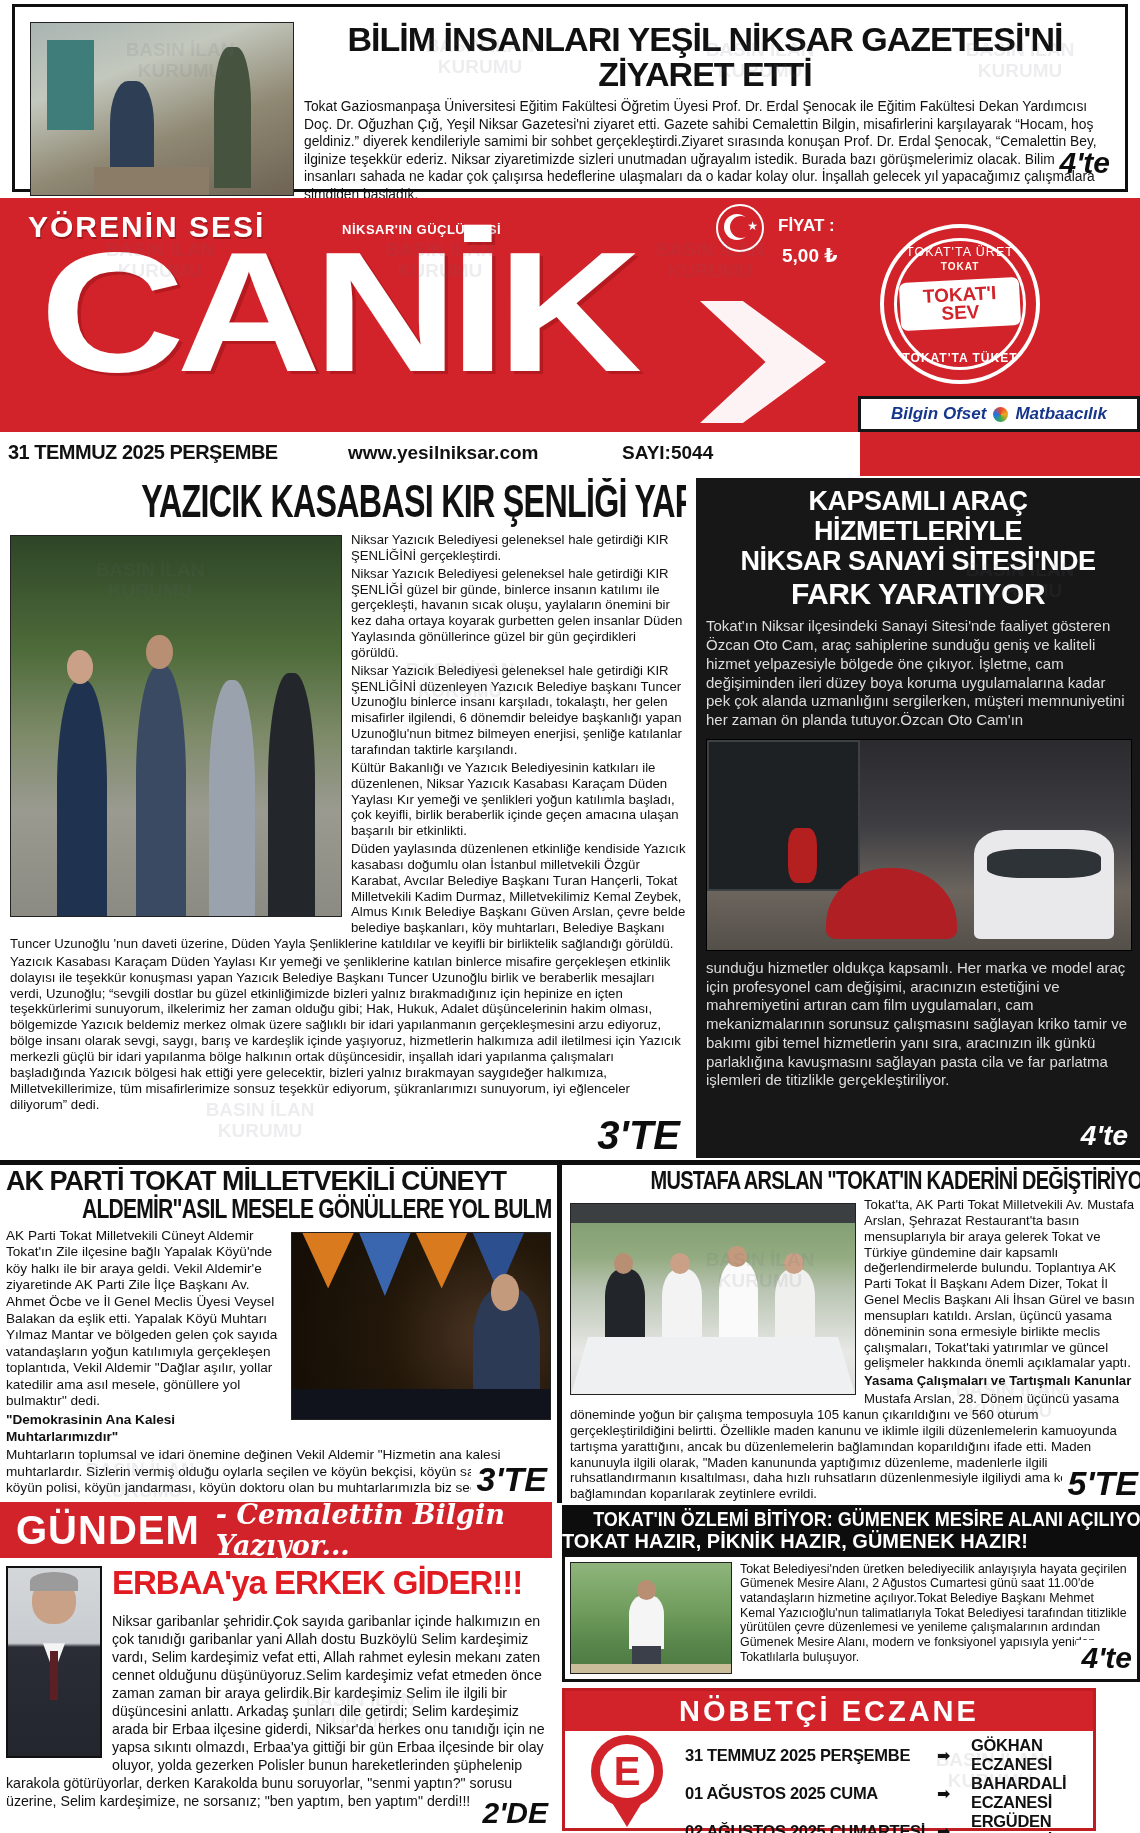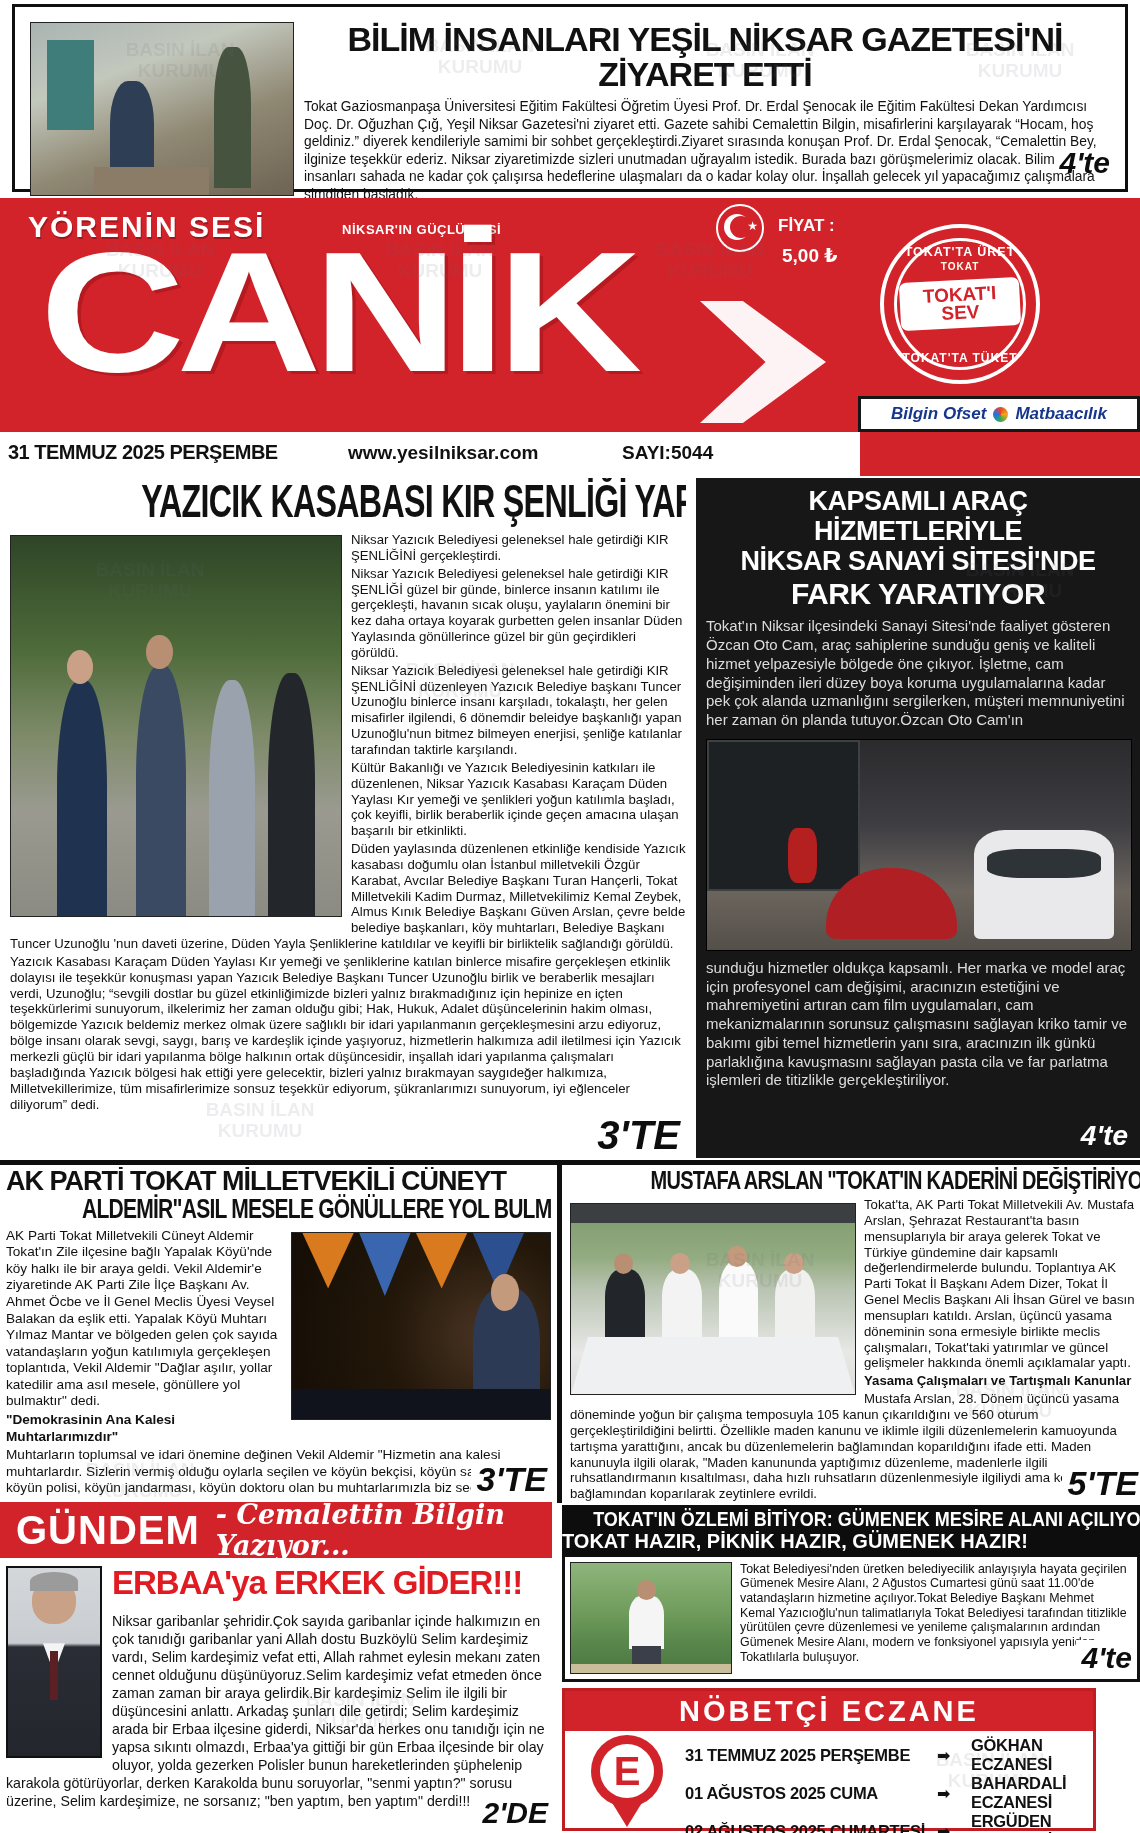--- a/index.html
+++ b/index.html
@@ -36,21 +36,21 @@
   .flag::after{content:"★";position:absolute;right:4px;top:13px;color:#fff;font-size:12px;}
   .price-label{left:778px;top:18px;font-size:17px;font-weight:900;}
   .price-value{left:782px;top:46px;font-size:19px;font-weight:900;}
   .mh-logo{left:40px;top:34px;font-size:170px;font-weight:900;letter-spacing:-7px;line-height:.95;
            transform:scaleX(1.18);transform-origin:left top;color:#fff;text-shadow:3px 3px 0 rgba(90,0,0,.25);}
   .chevron{left:700px;top:103px;width:126px;height:122px;background:#fff;
            clip-path:polygon(0 0,34% 0,100% 50%,34% 100%,0 100%,52% 50%);opacity:.95;}
   .badge{right:100px;top:26px;width:160px;height:160px;border-radius:50%;background:#d2232a;
          border:4px solid #fff;box-sizing:border-box;}
   .badge::before{content:"";position:absolute;inset:10px;border:3px solid #fff;border-radius:50%;}
-  .badge-top{position:absolute;top:17px;left:0;right:0;text-align:center;font-size:12.5px;font-weight:700;letter-spacing:1px;color:#fff;}
+  .badge-top{position:absolute;top:17px;left:0;right:0;text-align:center;font-size:12.5px;font-weight:400;letter-spacing:1px;color:#fff;}
   .badge-brand{position:absolute;top:33px;left:0;right:0;text-align:center;font-size:10px;font-weight:900;color:#ffe;letter-spacing:1px;}
   .badge-band{position:absolute;left:16px;right:16px;top:52px;height:48px;background:#fff;border-radius:7px;
               transform:rotate(-3deg);display:flex;align-items:center;justify-content:center;text-align:center;}
   .badge-band span{width:92px;font-size:19px;font-weight:900;color:#d2232a;line-height:.95;}
   .badge-bottom{position:absolute;bottom:15px;left:0;right:0;text-align:center;font-size:12px;font-weight:900;letter-spacing:1px;color:#fff;}
   .printer-box{right:0;bottom:0;width:282px;height:36px;background:#fff;border:3px solid #161616;
                box-sizing:border-box;display:flex;align-items:center;justify-content:center;gap:7px;}
   .printer-box b{color:#16368c;font-weight:900;font-style:italic;font-size:17px;}
   .printer-icon{width:15px;height:15px;border-radius:50%;
                 background:conic-gradient(#e8452c,#f2a71b,#35a853,#1b74e8,#e8452c);}

